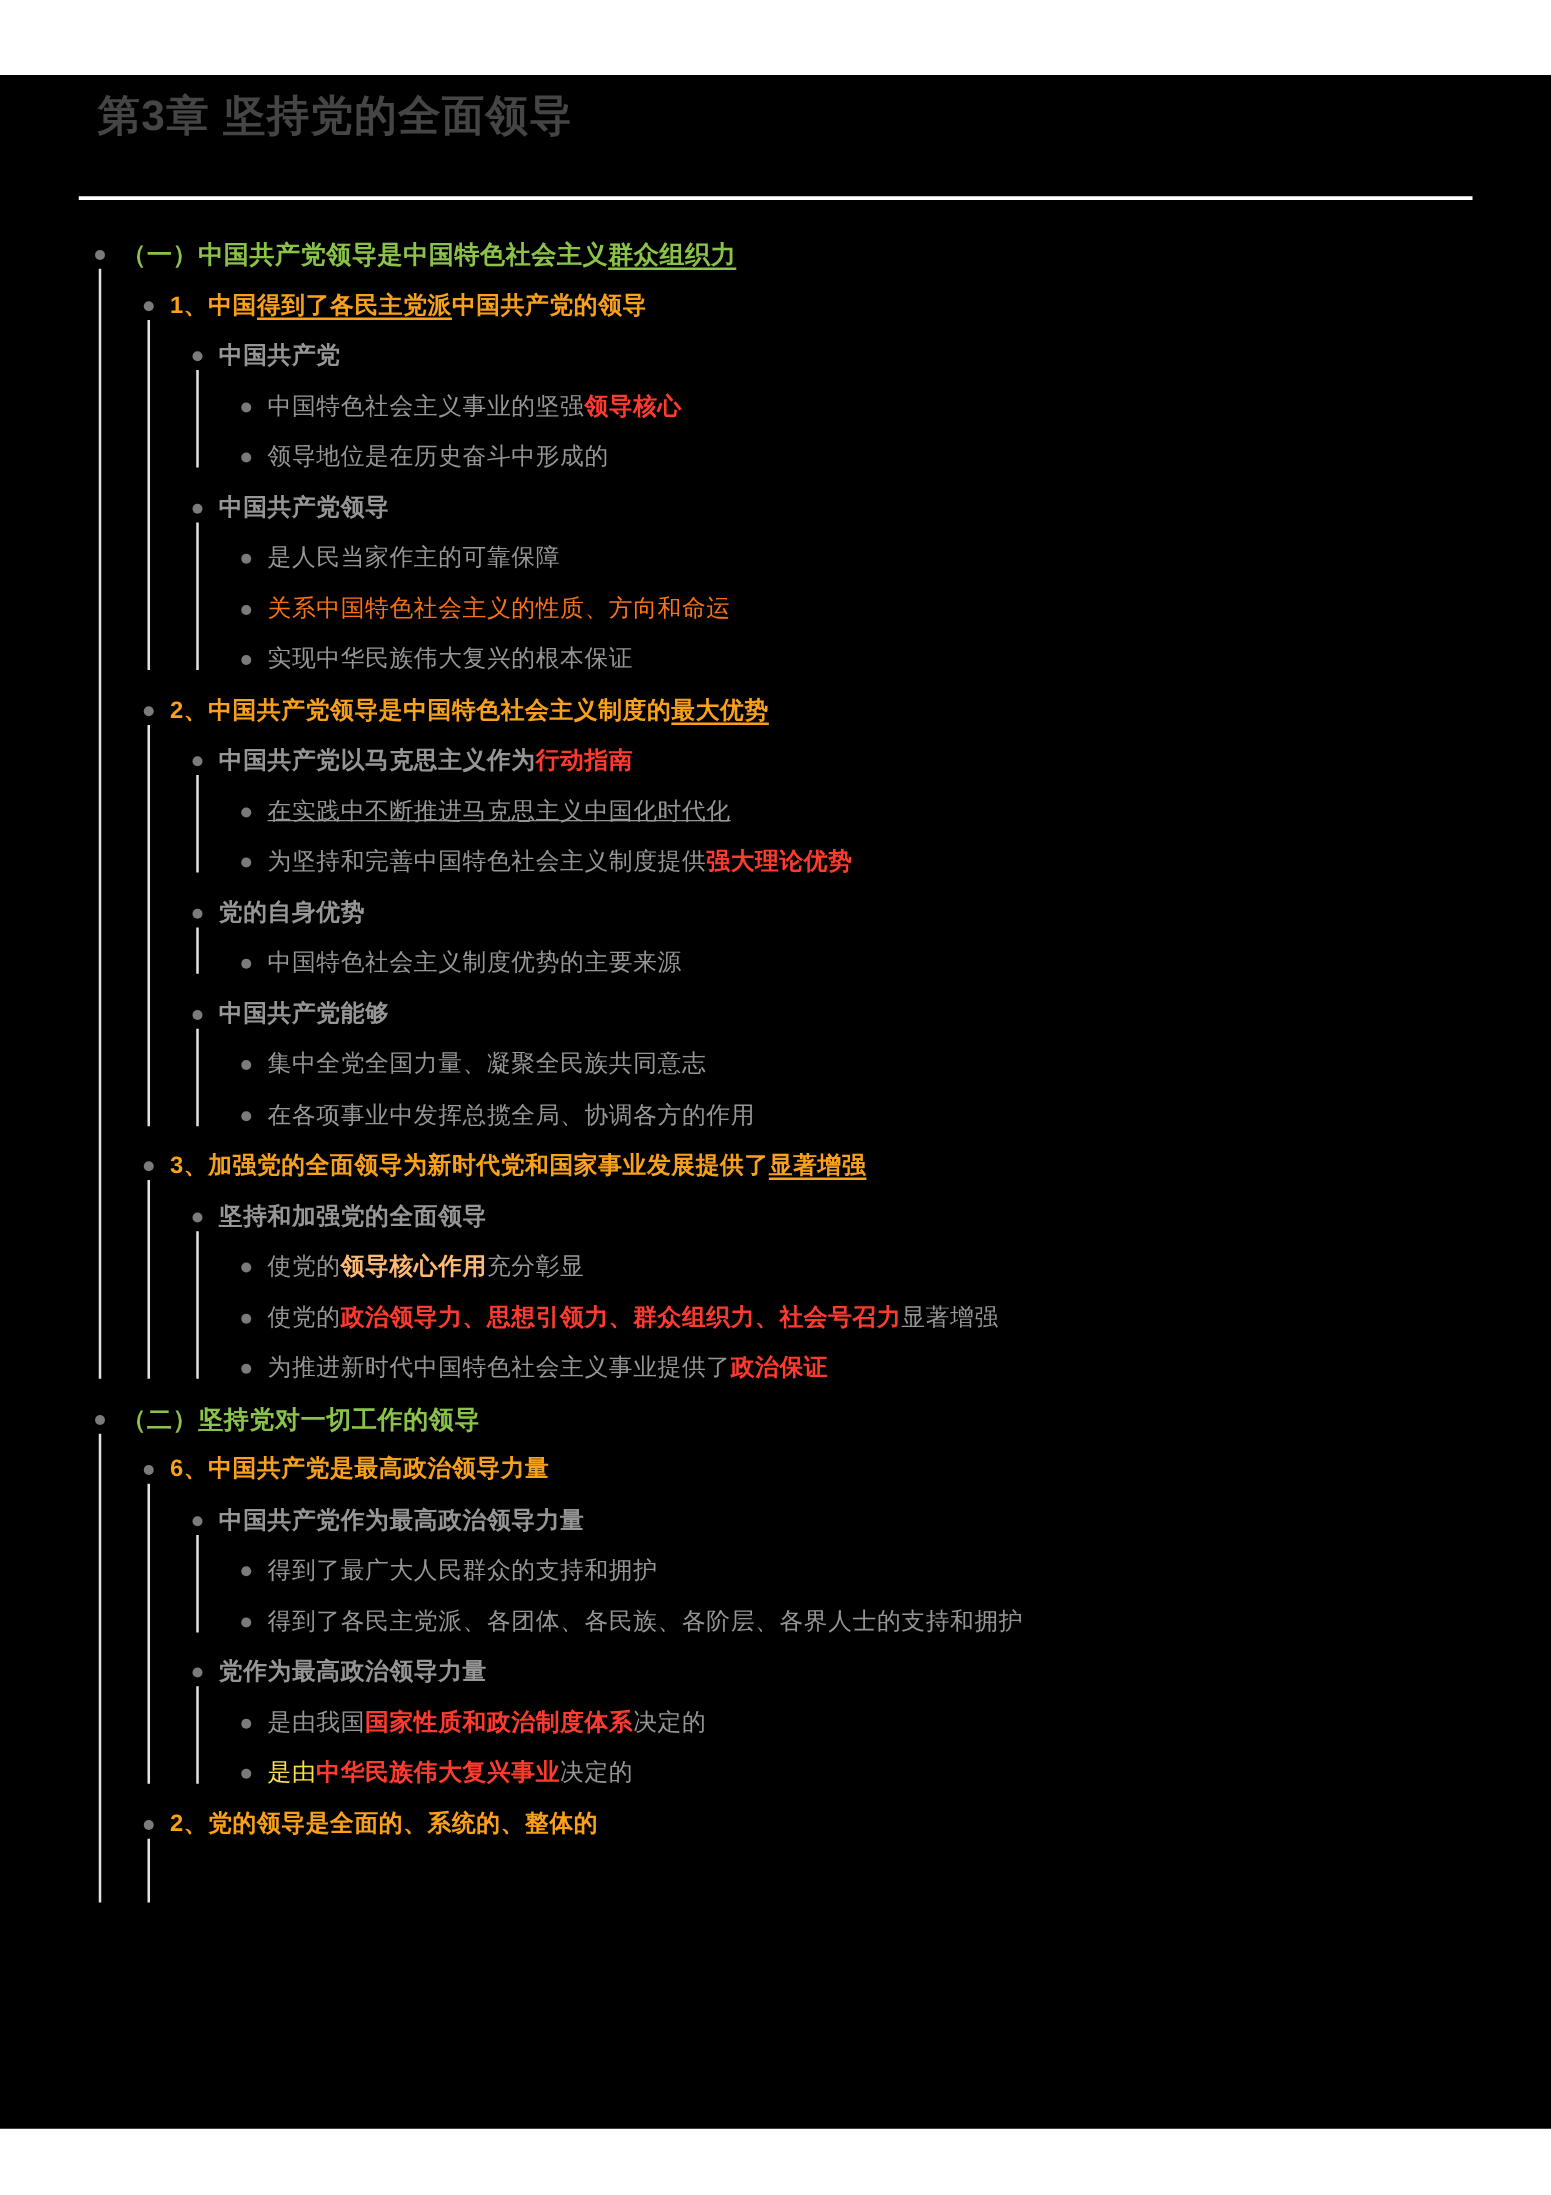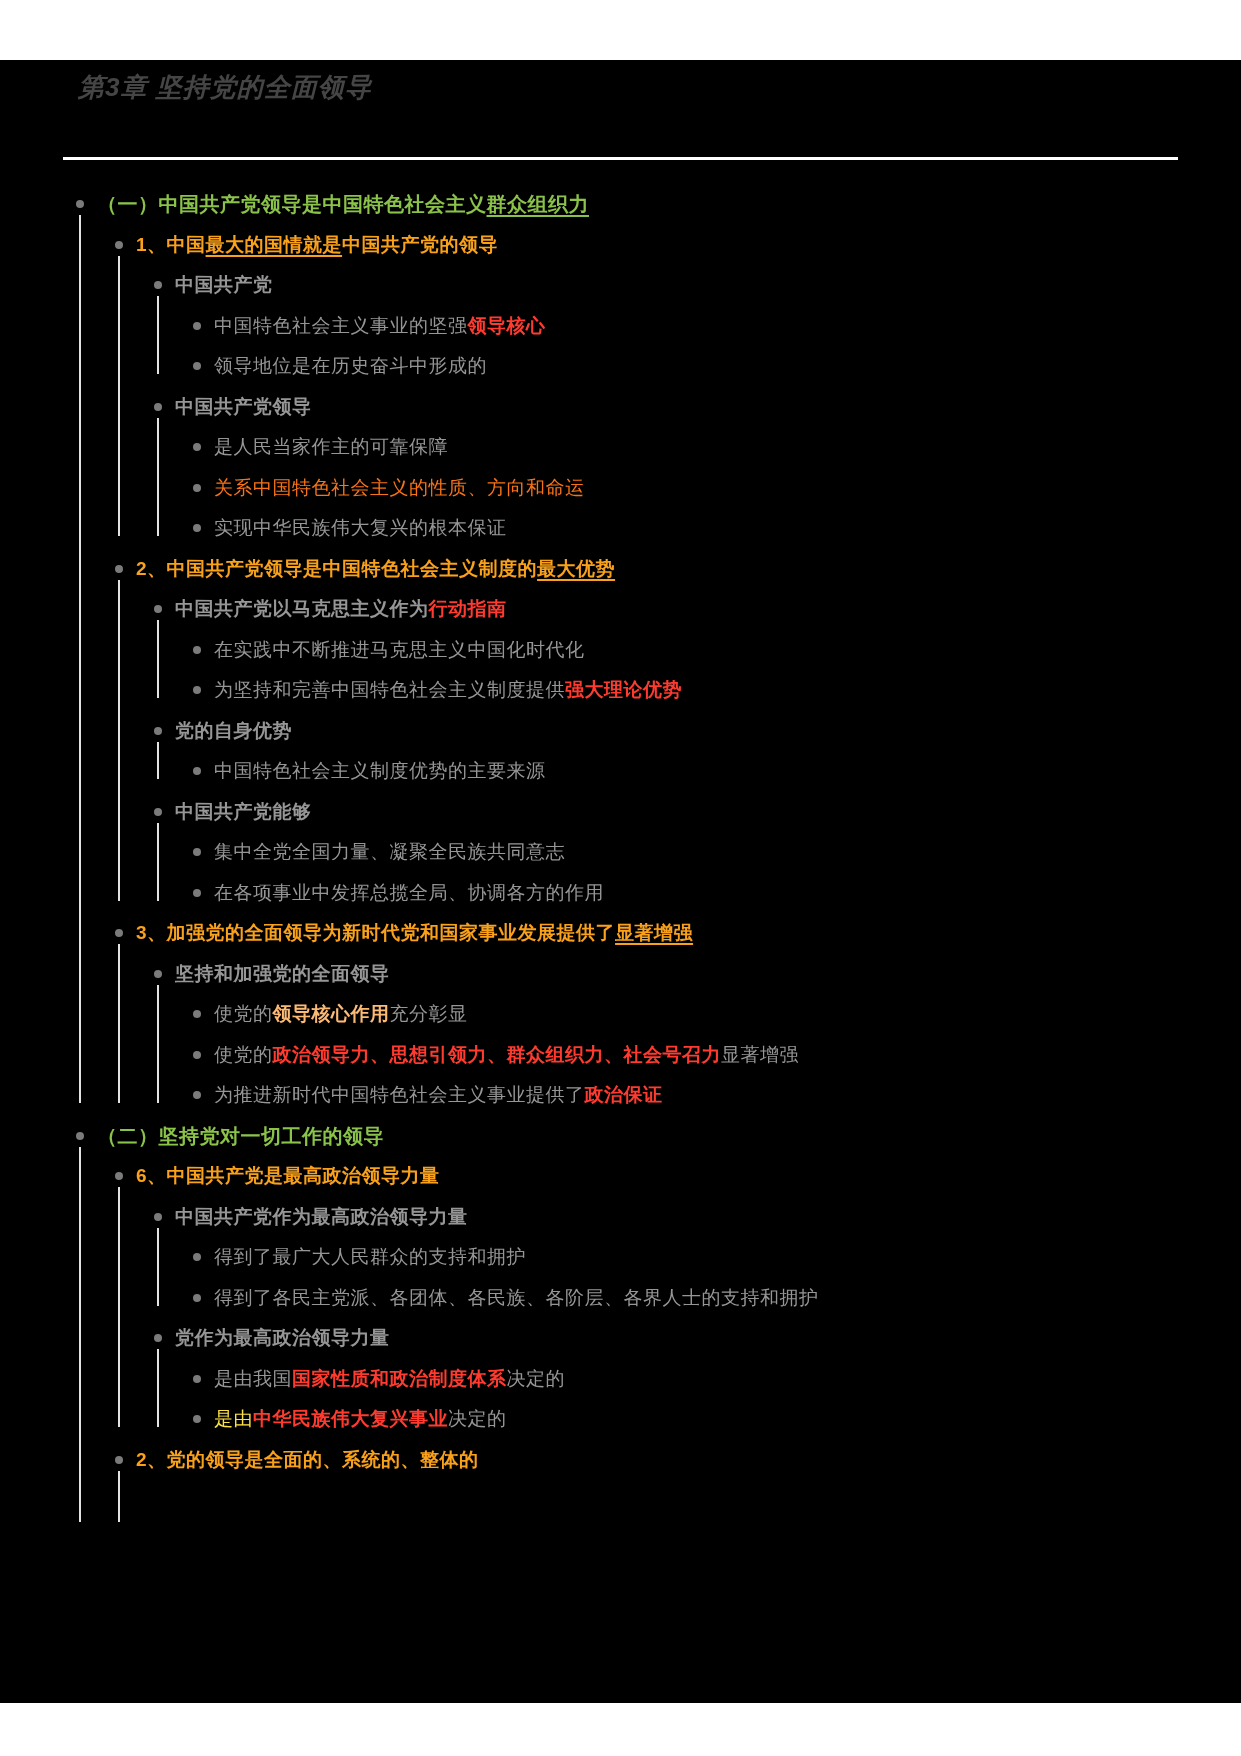--- a/index.html
+++ b/index.html
@@ -10,24 +10,23 @@
     overflow:hidden;
     font-family:"Liberation Sans","DejaVu Sans",sans-serif;
   }
   .canvas{
     position:absolute;left:0;top:60px;
     width:1241px;height:1643px;
     background:#000000;
   }
   .title{
     position:absolute;left:78px;top:10px;
-    font-size:26px;font-weight:700;
+    font-size:34px;font-weight:700;
     letter-spacing:1px;
     white-space:nowrap;
-    font-style:italic;
   }
   .divider{
     position:absolute;left:63px;top:97px;
     width:1115px;height:3px;
   }
   .row{
     position:absolute;
     height:40.5px;line-height:40.5px;
     font-size:19px;
     white-space:nowrap;
@@ -53,41 +52,41 @@
 </head>
 <body>
 
 <div class="canvas" style="background: rgb(0, 0, 0);">
   <div class="title" style="color: rgb(69, 69, 69);">第3章 坚持党的全面领导</div>
   <div class="divider" style="background: rgb(255, 255, 255);"></div>
   <div id="outline-tree">
       <span class="bullet" style="left: 76px; top: 140.25px; background: rgb(123, 123, 123);"></span>
       <div class="row lvl0" style="top: 124px; left: 97px;"><span style="color: rgb(139, 195, 74); margin-top: 40px;">（一）中国共产党领导是中国特色社会主义</span><span class="u" style="color: rgb(139, 195, 74);">群众组织力</span></div>
       <span class="bullet" style="left: 115px; top: 180.75px; background: rgb(123, 123, 123);"></span>
-      <div class="row lvl1" style="top: 164.5px; left: 136px;"><span style="color: rgb(249, 161, 27);">1、中国</span><span class="u" style="color: rgb(249, 161, 27);">最大的国情就是</span><span style="color: rgb(249, 161, 27);">中国共产党的领导</span></div>
+      <div class="row lvl1" style="top: 164.5px; left: 136px;"><span style="color: rgb(249, 161, 27);">1、中国</span><span class="u" style="color: rgb(249, 161, 27);">得到了各民主党派</span><span style="color: rgb(249, 161, 27);">中国共产党的领导</span></div>
       <span class="bullet" style="left: 154px; top: 221.25px; background: rgb(123, 123, 123);"></span>
       <div class="row lvl2" style="top: 205px; left: 175px;"><span style="color: rgb(150, 150, 150);">中国共产党</span></div>
       <span class="bullet" style="left: 193px; top: 261.75px; background: rgb(123, 123, 123);"></span>
       <div class="row lvl3" style="top: 245.5px; left: 214px;"><span style="color: rgb(150, 150, 150);">中国特色社会主义事业的坚强</span><span class="seg-red" style="color: rgb(255, 59, 48);">领导核心</span></div>
       <span class="bullet" style="left: 193px; top: 302.25px; background: rgb(123, 123, 123);"></span>
       <div class="row lvl3" style="top: 286px; left: 214px;"><span style="color: rgb(150, 150, 150);">领导地位是在历史奋斗中形成的</span></div>
       <span class="bullet" style="left: 154px; top: 342.75px; background: rgb(123, 123, 123);"></span>
       <div class="row lvl2" style="top: 326.5px; left: 175px;"><span style="color: rgb(150, 150, 150);">中国共产党领导</span></div>
       <span class="bullet" style="left: 193px; top: 383.25px; background: rgb(123, 123, 123);"></span>
       <div class="row lvl3" style="top: 367px; left: 214px;"><span style="color: rgb(150, 150, 150);">是人民当家作主的可靠保障</span></div>
       <span class="bullet" style="left: 193px; top: 423.75px; background: rgb(123, 123, 123);"></span>
       <div class="row lvl3" style="top: 407.5px; left: 214px;"><span style="color: #f97316;">关系中国特色社会主义的性质、方向和命运</span></div>
       <span class="bullet" style="left: 193px; top: 464.25px; background: rgb(123, 123, 123);"></span>
       <div class="row lvl3" style="top: 448px; left: 214px;"><span style="color: rgb(150, 150, 150);">实现中华民族伟大复兴的根本保证</span></div>
       <span class="bullet" style="left: 115px; top: 504.75px; background: rgb(123, 123, 123);"></span>
       <div class="row lvl1" style="top: 488.5px; left: 136px;"><span style="color: rgb(249, 161, 27);">2、中国共产党领导是中国特色社会主义制度的</span><span class="u" style="color: rgb(249, 161, 27);">最大优势</span></div>
       <span class="bullet" style="left: 154px; top: 545.25px; background: rgb(123, 123, 123);"></span>
       <div class="row lvl2" style="top: 529px; left: 175px;"><span style="color: rgb(150, 150, 150);">中国共产党以马克思主义作为</span><span class="seg-red" style="color: rgb(255, 59, 48);">行动指南</span></div>
       <span class="bullet" style="left: 193px; top: 585.75px; background: rgb(123, 123, 123);"></span>
-      <div class="row lvl3" style="top: 569.5px; left: 214px;"><span style="color: rgb(150, 150, 150);">在实践中不断推进马克思主义中国化时代化</span></div>
+      <div class="row lvl3" style="top: 569.5px; left: 214px;"><span style="color: rgb(150, 150, 150); text-decoration: underline;">在实践中不断推进马克思主义中国化时代化</span></div>
       <span class="bullet" style="left: 193px; top: 626.25px; background: rgb(123, 123, 123);"></span>
       <div class="row lvl3" style="top: 610px; left: 214px;"><span style="color: rgb(150, 150, 150);">为坚持和完善中国特色社会主义制度提供</span><span class="seg-red" style="color: rgb(255, 59, 48);">强大理论优势</span></div>
       <span class="bullet" style="left: 154px; top: 666.75px; background: rgb(123, 123, 123);"></span>
       <div class="row lvl2" style="top: 650.5px; left: 175px;"><span style="color: rgb(150, 150, 150);">党的自身优势</span></div>
       <span class="bullet" style="left: 193px; top: 707.25px; background: rgb(123, 123, 123);"></span>
       <div class="row lvl3" style="top: 691px; left: 214px;"><span style="color: rgb(150, 150, 150);">中国特色社会主义制度优势的主要来源</span></div>
       <span class="bullet" style="left: 154px; top: 747.75px; background: rgb(123, 123, 123);"></span>
       <div class="row lvl2" style="top: 731.5px; left: 175px;"><span style="color: rgb(150, 150, 150);">中国共产党能够</span></div>
       <span class="bullet" style="left: 193px; top: 788.25px; background: rgb(123, 123, 123);"></span>
       <div class="row lvl3" style="top: 772px; left: 214px;"><span style="color: rgb(150, 150, 150);">集中全党全国力量、凝聚全民族共同意志</span></div>

